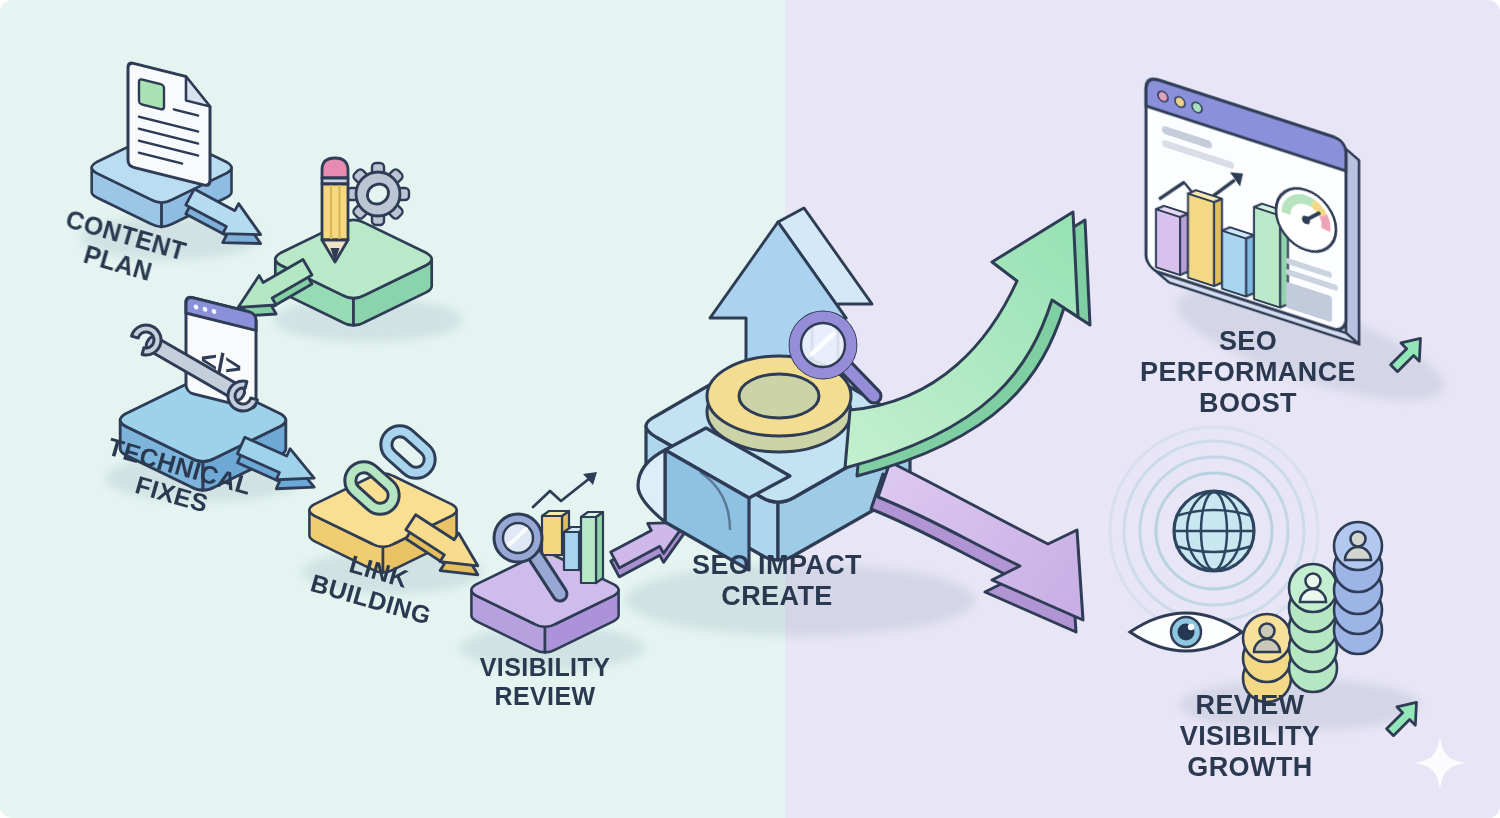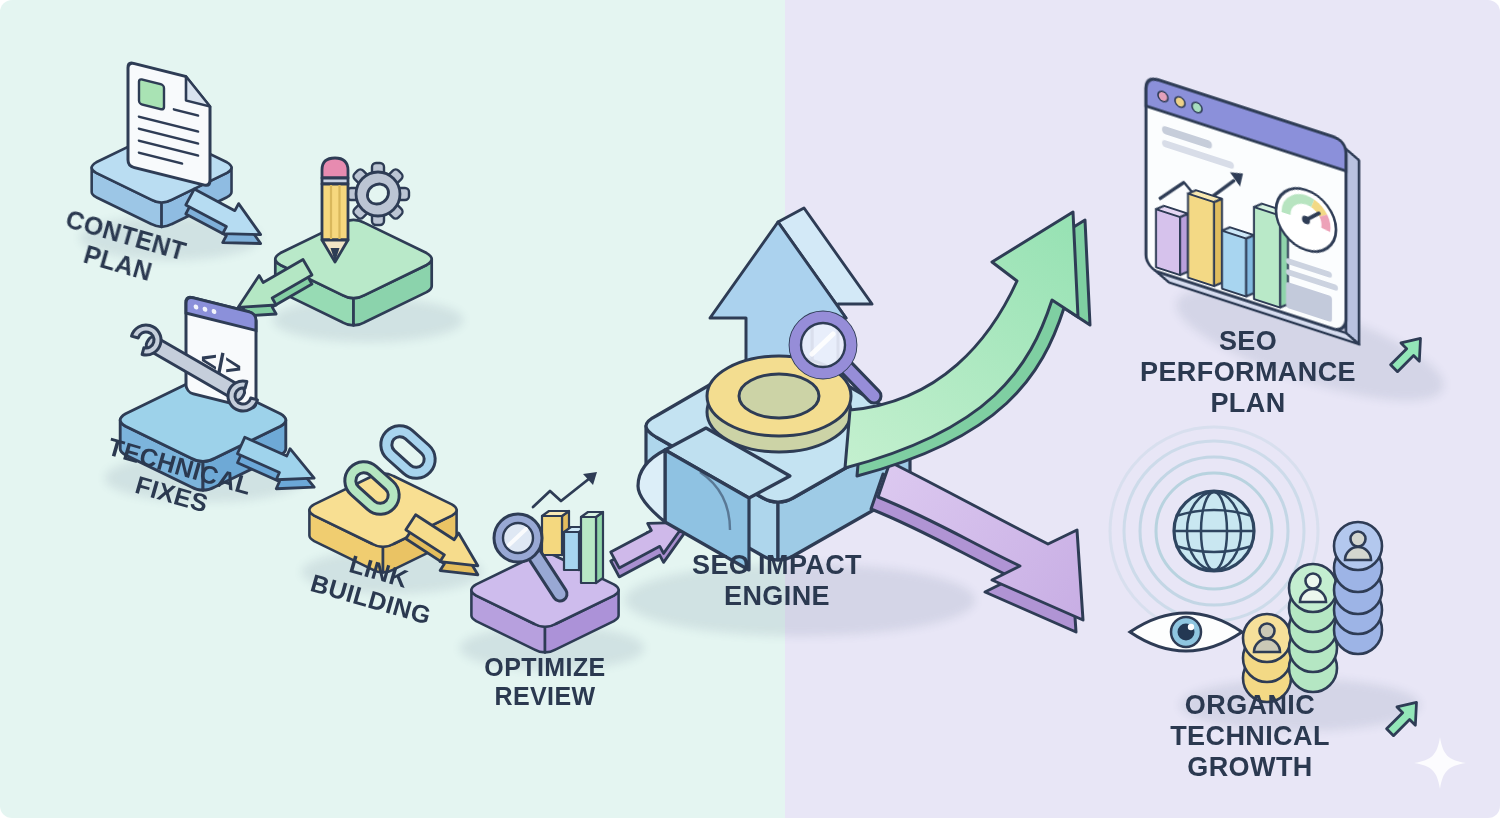--- a/index.html
+++ b/index.html
@@ -315,22 +315,22 @@
   </g>
   <path fill="#ffffff" opacity="0.85" d="M1440,737 C1443,755 1448,760 1466,763 C1448,766 1443,771 1440,789 C1437,771 1432,766 1414,763 C1432,760 1437,755 1440,737 Z"></path>
 </svg>
 
 <div class="label rot" style="left:122px;top:249px;">CONTENT
 PLAN</div>
 <div class="label rot" style="left:176px;top:480px;">TECHNICAL
 FIXES</div>
 <div class="label rot" style="left:375px;top:585px;">LINK
 BUILDING</div>
-<div class="label" style="left:545px;top:681px;">OPTIMIZE
+<div class="label" style="left:545px;top:681px;">VISIBILITY
 REVIEW</div>
 <div class="label big" style="left:777px;top:581px;">SEO IMPACT
-ENGINE</div>
+CREATE</div>
 <div class="label big" style="left:1248px;top:372px;">SEO PERFORMANCE
-PLAN</div>
-<div class="label big" style="left:1250px;top:736px;">ORGANIC TECHNICAL
+BOOST</div>
+<div class="label big" style="left:1250px;top:736px;">REVIEW VISIBILITY
 GROWTH</div>
 
 </div>
 
 </body></html>

